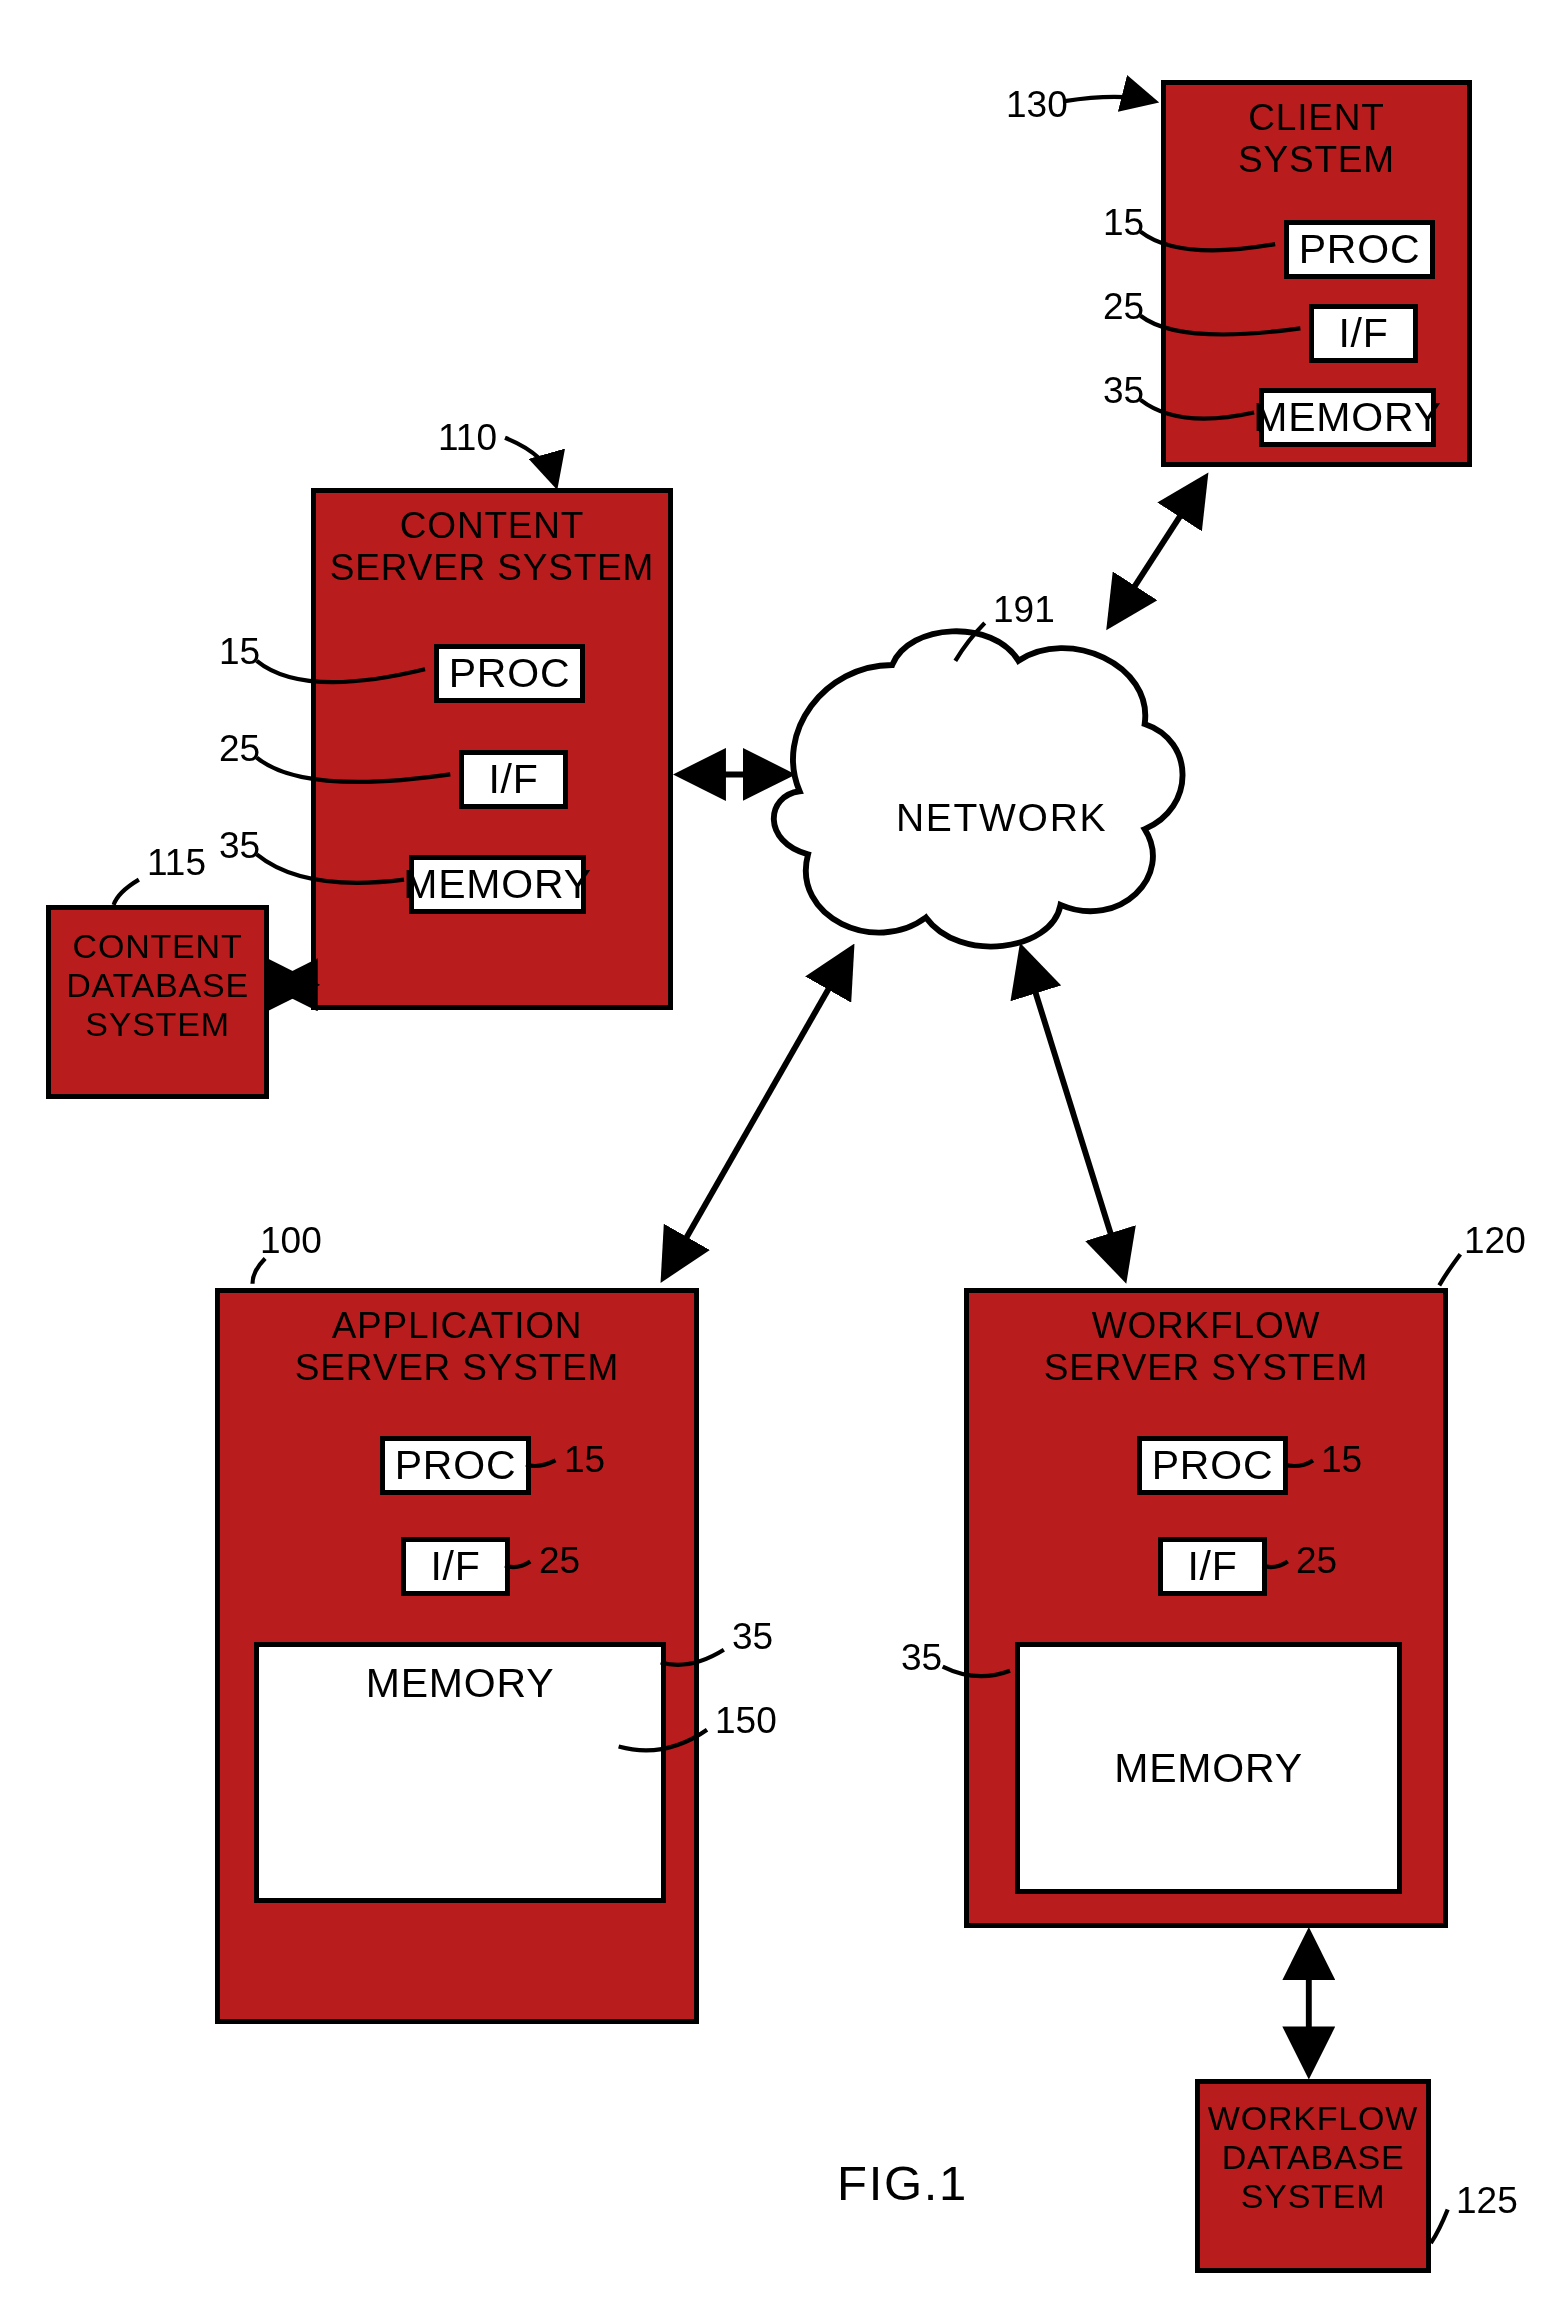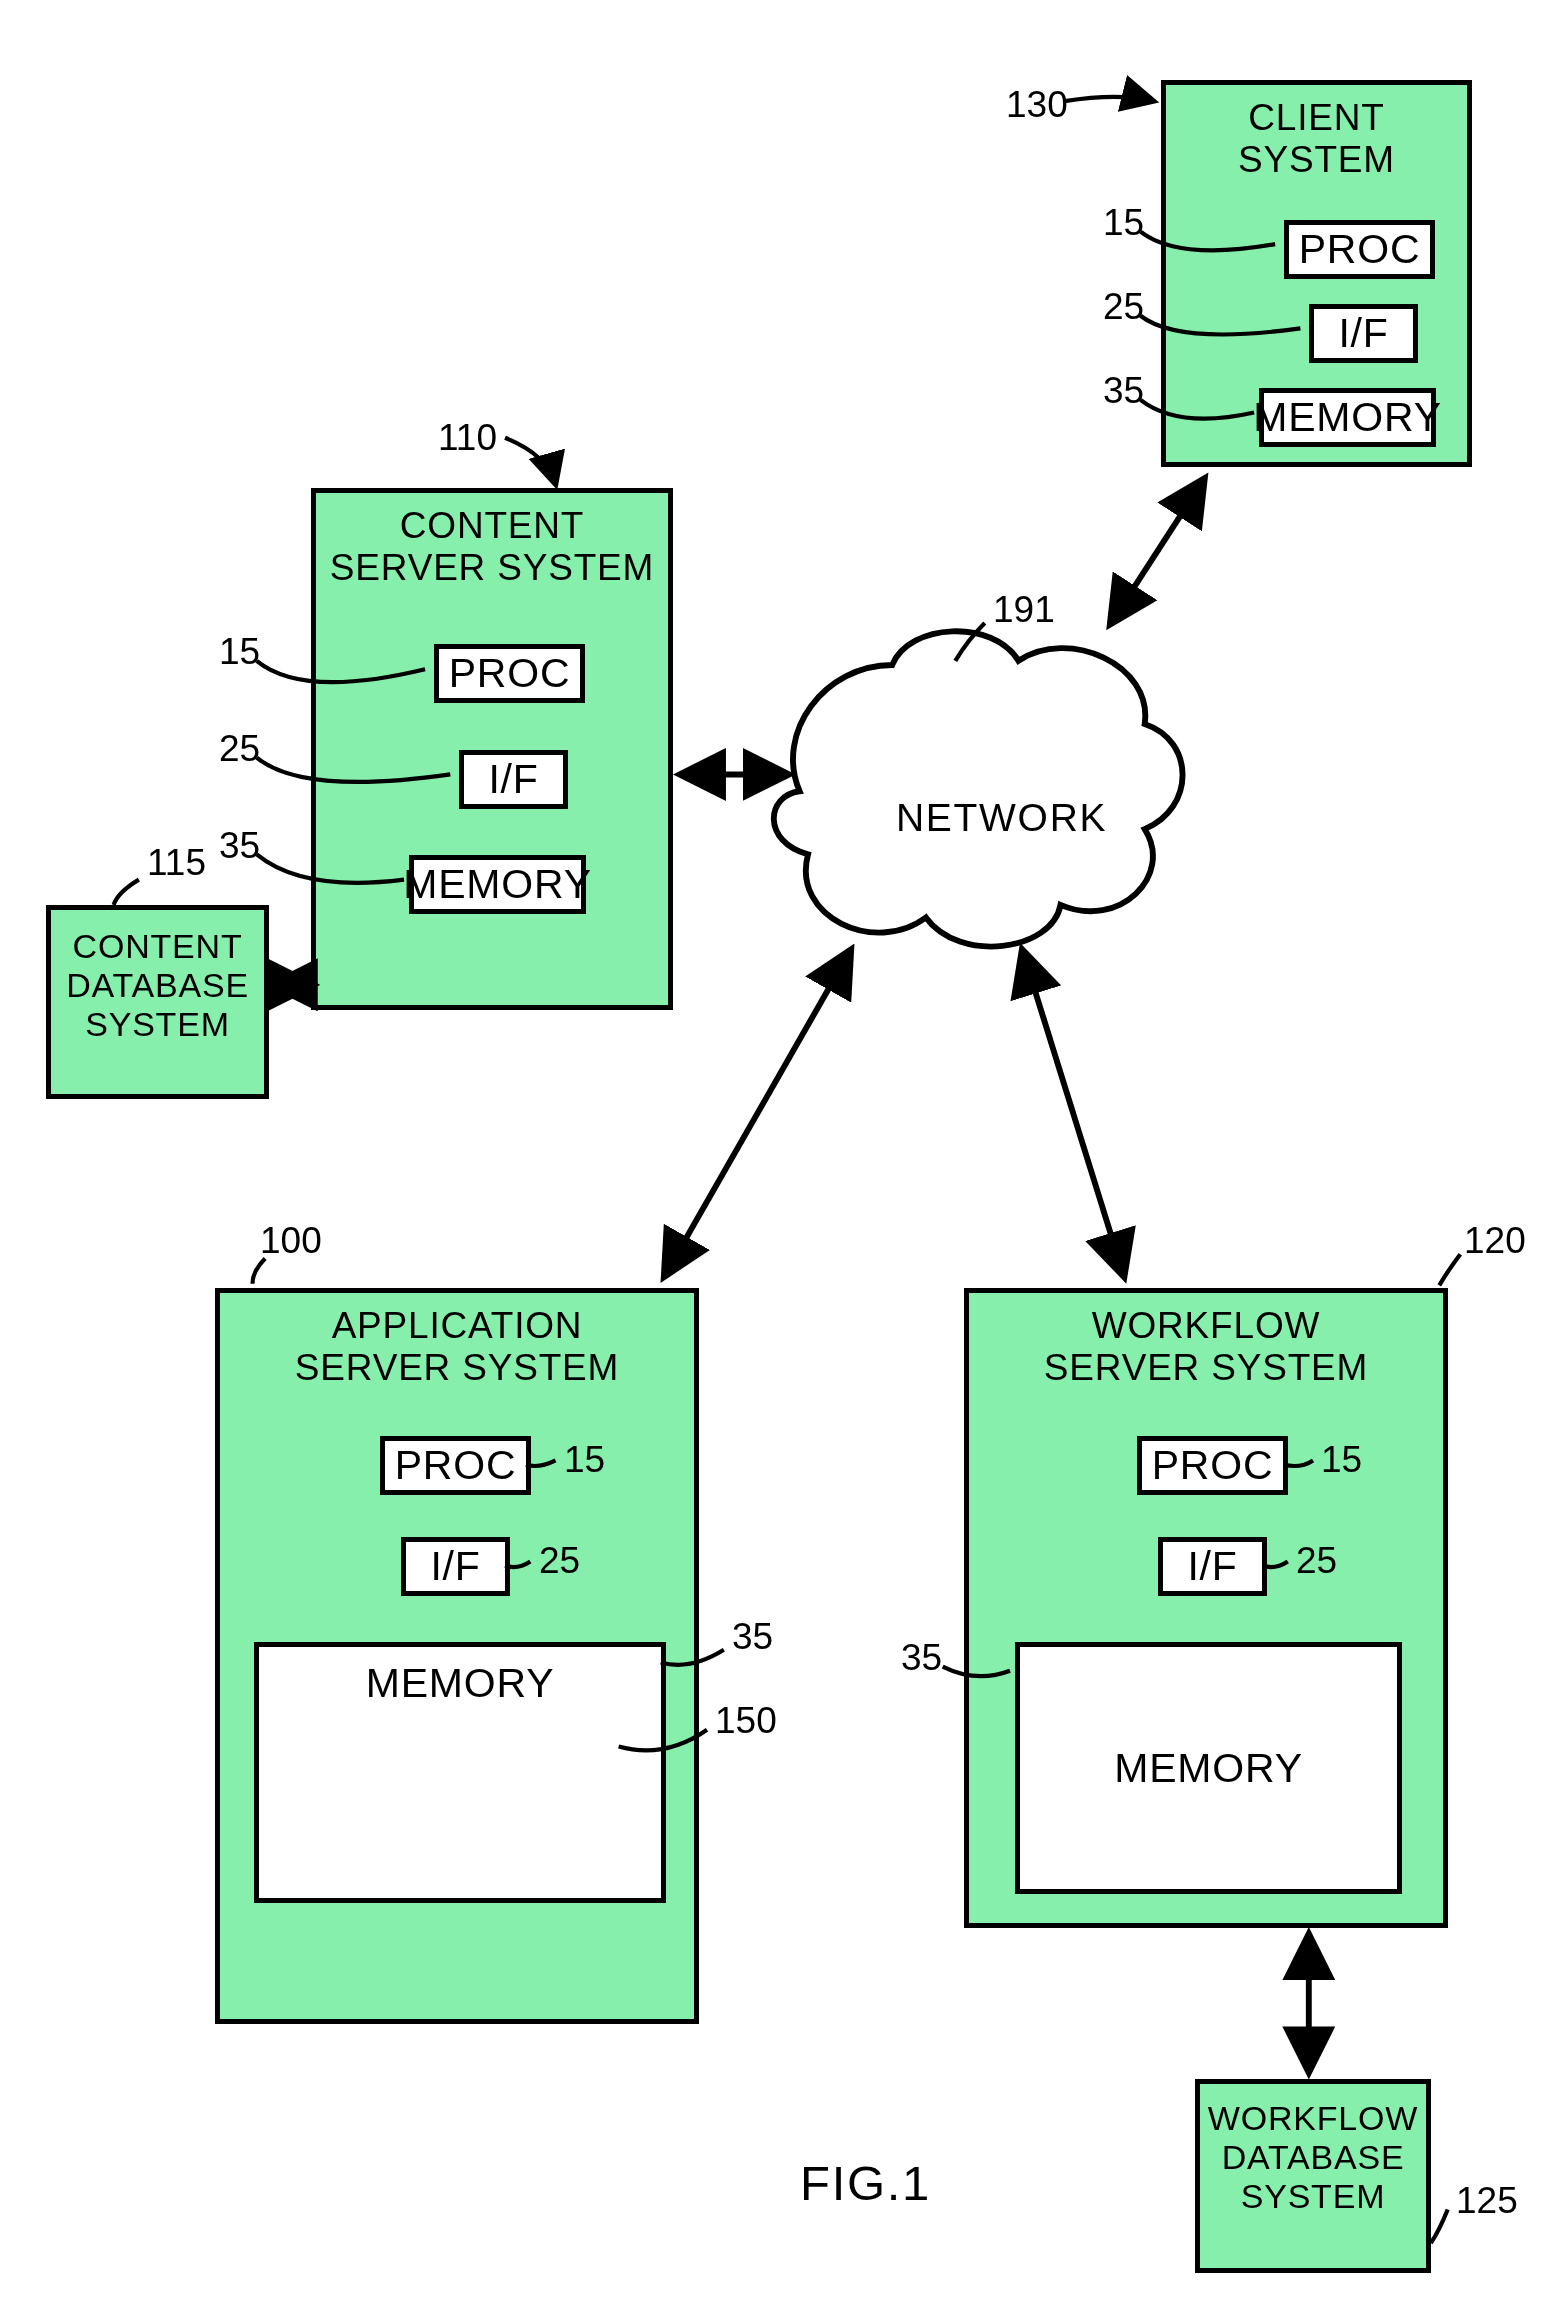--- a/index.html
+++ b/index.html
@@ -10,21 +10,21 @@
     color: #000;
   }
   .canvas {
     position: relative;
     width: 1563px;
     height: 2319px;
   }
   .box {
     position: absolute;
     border: 5px solid #000;
-    background: #86efac;
+    background: #b91c1c;
     text-align: center;
     box-sizing: border-box;
   }
   .title {
     font-size: 37px;
     font-weight: 400;
     line-height: 1.15;
     padding-top: 11.8px;
     letter-spacing: 0.8px;
   }
@@ -158,21 +158,21 @@
   <div class="box" style="left:1195px; top:2079px; width:236px; height:194px;">
     <div class="title title-small" style="white-space:pre-line; padding-top:15px;">WORKFLOW
 DATABASE
 SYSTEM</div>
   </div>
   <div class="ref" style="left:1456px; top:2180px;">125</div>
 
   <div class="cloud-label" style="left:896px; top:752px;margin-top:44px;">NETWORK</div>
   <div class="ref" style="left:993px; top:589px;">191</div>
 
-  <div class="fig" style="left:800px; top:2155px;">FIG.1</div>
+  <div class="fig" style="left:837px; top:2155px;">FIG.1</div>
 
   <svg class="overlay" viewBox="0 0 1857 2755">
     <defs>
       <marker id="arrowEnd" viewBox="0 0 12 12" refX="10" refY="6" markerWidth="9" markerHeight="9" orient="auto-start-reverse">
         <path d="M0,0 L12,6 L0,12 Z" fill="#000"></path>
       </marker>
       <marker id="arrowStart" viewBox="0 0 12 12" refX="2" refY="6" markerWidth="9" markerHeight="9" orient="auto">
         <path d="M12,0 L0,6 L12,12 Z" fill="#000"></path>
       </marker>
     </defs>

